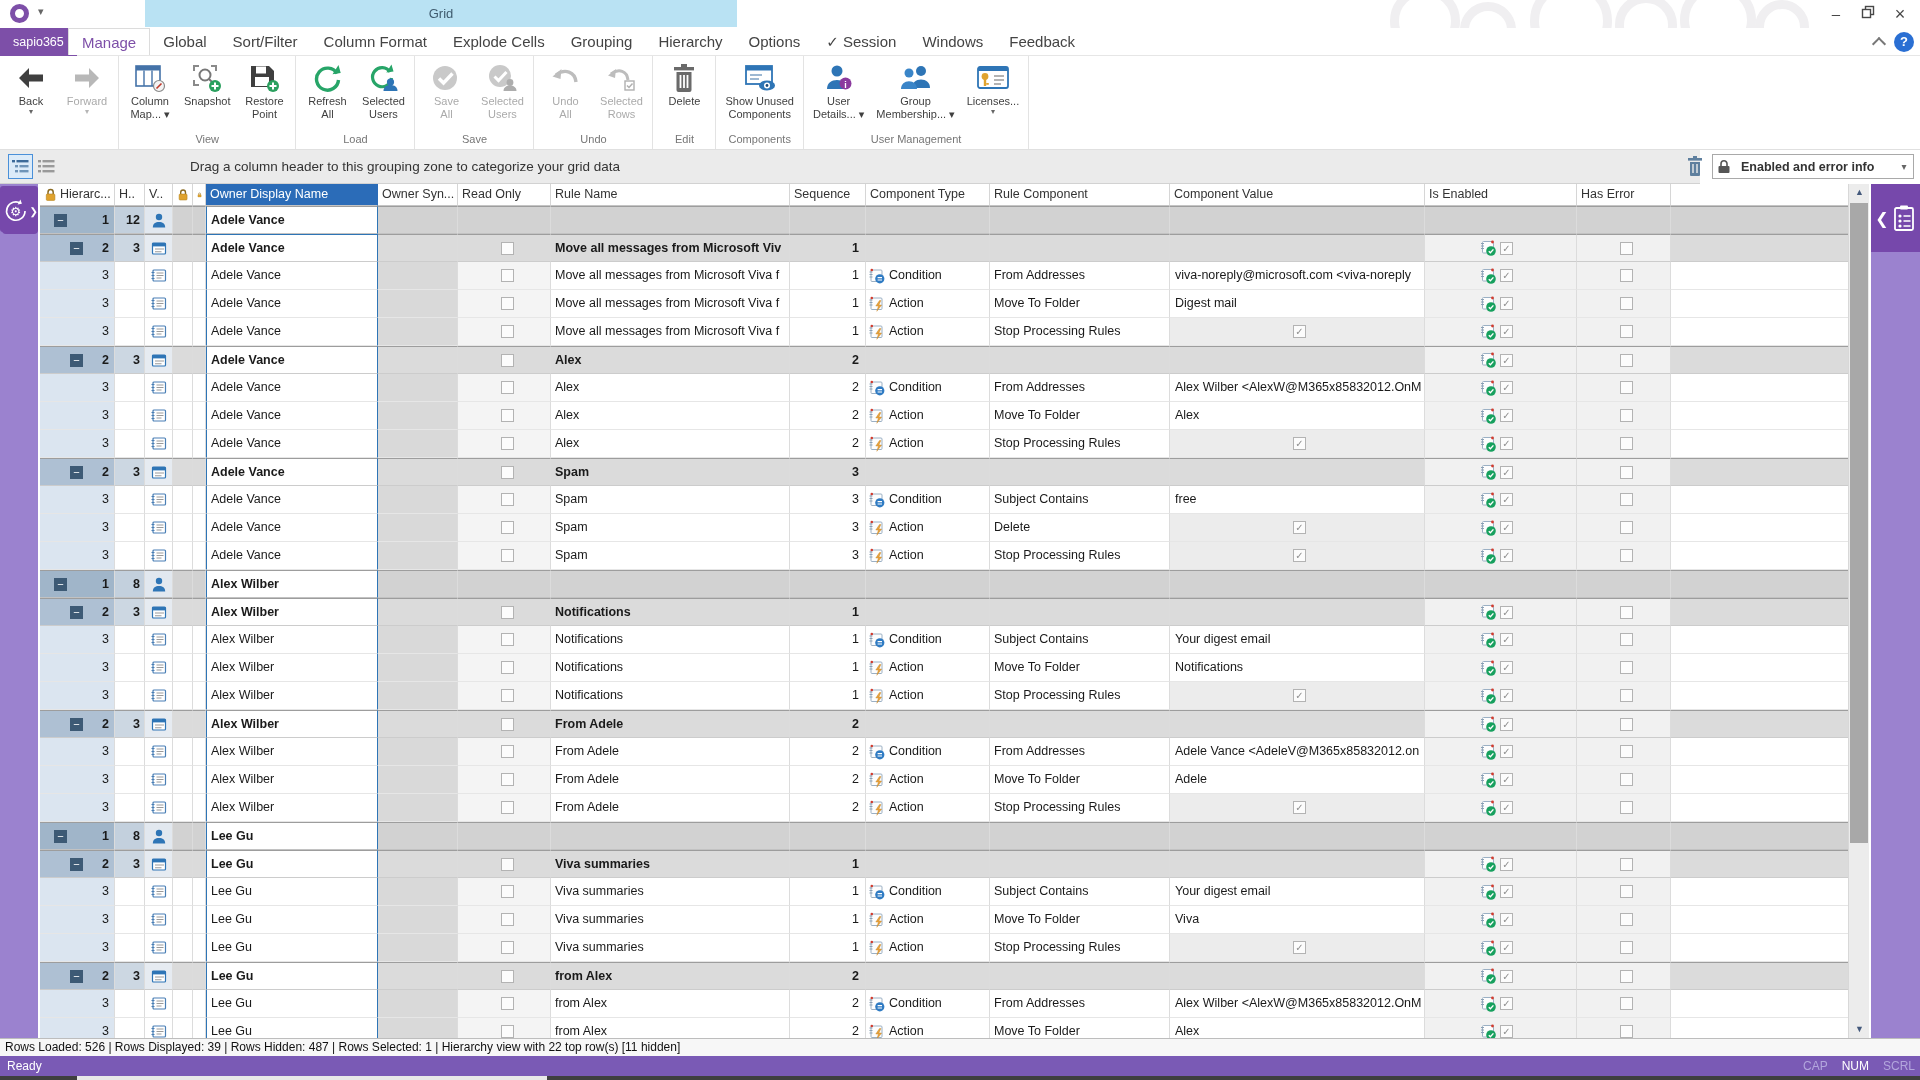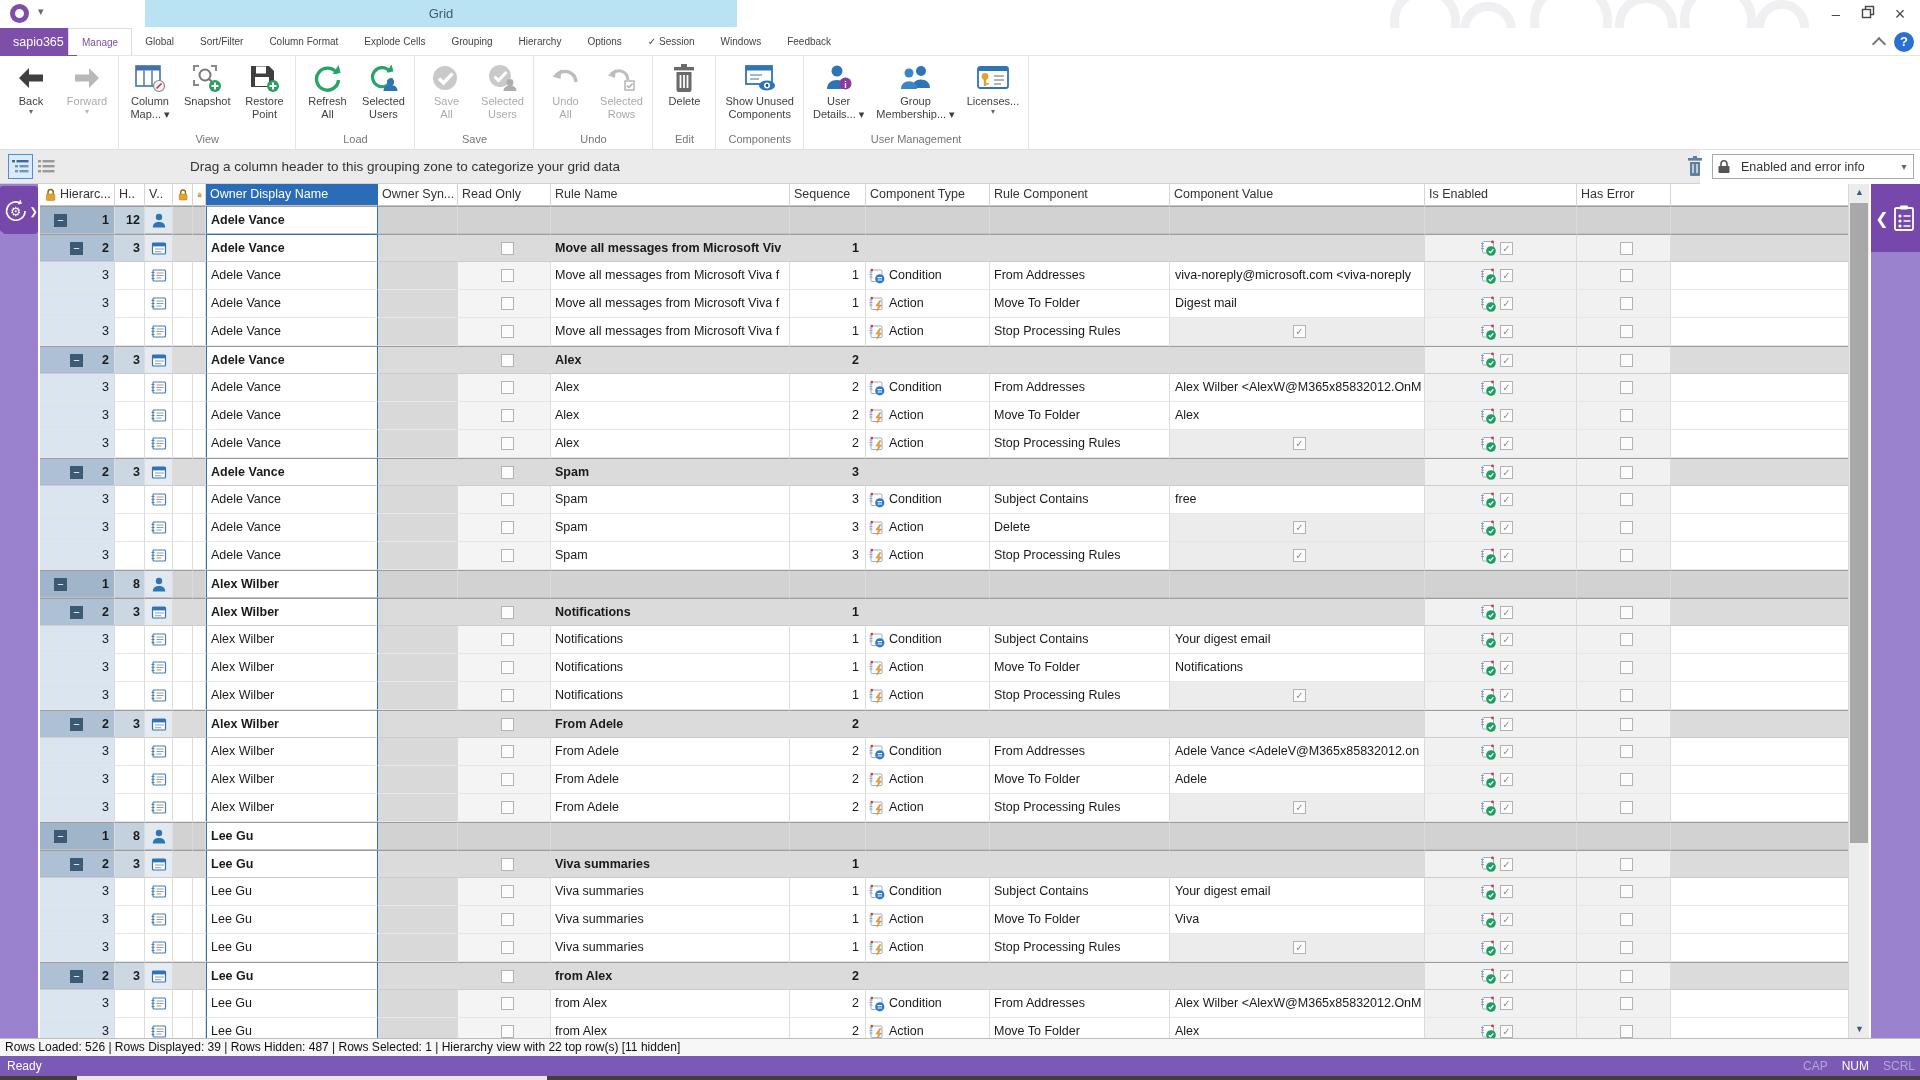--- a/index.html
+++ b/index.html
@@ -11,21 +11,21 @@
   .appbtn{position:absolute;left:10px;top:4px;width:19px;height:19px;border:5px solid #7d4fa8;border-radius:50%;box-sizing:border-box;}
   .qa-caret{position:absolute;left:38px;top:5px;font-size:11px;color:#666;}
   .ctx-tab{position:absolute;left:145px;top:0;width:592px;height:27px;background:#b9e2f3;
            text-align:center;line-height:27px;font-size:13px;color:#3f5b6e;}
   .win-title{position:absolute;left:746px;top:0;height:28px;line-height:28px;font-size:12px;color:#1c1c1c;white-space:nowrap;}
   .winbtn{position:absolute;top:2px;width:28px;height:24px;text-align:center;color:#474747;line-height:24px;font-size:15px;}
   
   .tabrow{position:absolute;left:0;top:28px;width:1920px;height:28px;background:#fff;border-bottom:1px solid #e6e6e6;box-sizing:border-box;}
   .tab-sapio{position:absolute;left:0;top:0;height:28px;background:#7d4fa8;color:#fff;font-size:12.5px;line-height:28px;padding:0 13px;}
   .tabs{position:absolute;left:68px;top:0;height:28px;display:flex;}
-  .rtab{height:27px;line-height:27px;padding:0 13px;font-size:10px;color:#444;}
+  .rtab{height:27px;line-height:27px;padding:0 13px;font-size:15px;color:#444;}
   .rtab.active{color:#7d4fa8;background:#fff;border:1px solid #dcdcdc;border-bottom:none;box-sizing:border-box;}
   .rib-right{position:absolute;right:6px;top:32px;display:flex;gap:10px;align-items:center;}
   .chev-up{width:8px;height:8px;border-left:2px solid #777;border-top:2px solid #777;transform:rotate(45deg);margin-top:4px;}
   .helpbtn{width:20px;height:20px;border-radius:50%;background:#2a6fd3;color:#fff;text-align:center;line-height:20px;font-size:13px;font-weight:bold;}
   
   .ribbon{position:absolute;left:0;top:56px;width:1920px;height:94px;background:#fff;border-bottom:1px solid #e0e0e0;
           box-sizing:border-box;display:flex;align-items:stretch;}
   .rgroup{display:flex;flex-direction:column;border-right:1px solid #e3e3e3;padding:0 3px;}
   .rbtns{flex:1;display:flex;align-items:flex-start;justify-content:center;}
   .rbtn{display:flex;flex-direction:column;align-items:center;padding:5px 6px 0 6px;min-width:44px;}
@@ -35,21 +35,21 @@
   .glabel{font-size:11px;color:#767676;text-align:center;padding:2px 2px 4px 2px;}
   .mcaret{font-size:8px;color:#666;line-height:8px;}
   .rbtn.disabled .mcaret{color:#b5b5b5;}
   
   .groupzone{position:absolute;left:0;top:150px;width:1700px;height:34px;background:#ebebeb;border-bottom:1px solid #d2d2d2;box-sizing:border-box;}
   .gz-toggle{position:absolute;top:4px;width:25px;height:25px;box-sizing:border-box;display:flex;align-items:center;justify-content:center;}
   .gz-toggle.sel{border:1px solid #4a90d9;background:#dcebf9;}
   .gz-hint{position:absolute;left:190px;top:0;line-height:33px;font-size:13.5px;color:#333;}
   .gz-filter{position:absolute;left:1686px;top:6px;}
   .gz-dd{position:absolute;left:1712px;top:4px;width:202px;height:25px;background:#fff;border:1px solid #a9a9a9;box-sizing:border-box;
-         display:flex;align-items:center;font-size:12.5px;color:#333;}
+         display:flex;align-items:center;font-size:12.5px;color:#333;font-weight:bold;}
   .gz-dd .ddtext{flex:1;padding-left:6px;}
   .gz-dd .ddcaret{width:18px;text-align:center;color:#666;font-size:10px;}
   
   .gridzone{position:absolute;left:0;top:184px;width:1920px;height:854px;background:#fff;overflow:hidden;}
   .lstrip{position:absolute;left:0;top:0;width:38px;height:854px;background:#9b82cf;}
   .lstrip .pbtn{position:absolute;left:0;top:2px;width:38px;height:46px;background:#7648ab;border-radius:3px;
                 display:flex;align-items:center;justify-content:center;color:#fff;}
   .pbtn .pchev{color:#fff;font-size:11px;font-weight:bold;}
   .rstrip{position:absolute;left:1871px;top:0;width:49px;height:854px;background:#9b82cf;}
   .rstrip .pbtn2{position:absolute;left:0;top:0;width:49px;height:68px;background:#7648ab;

